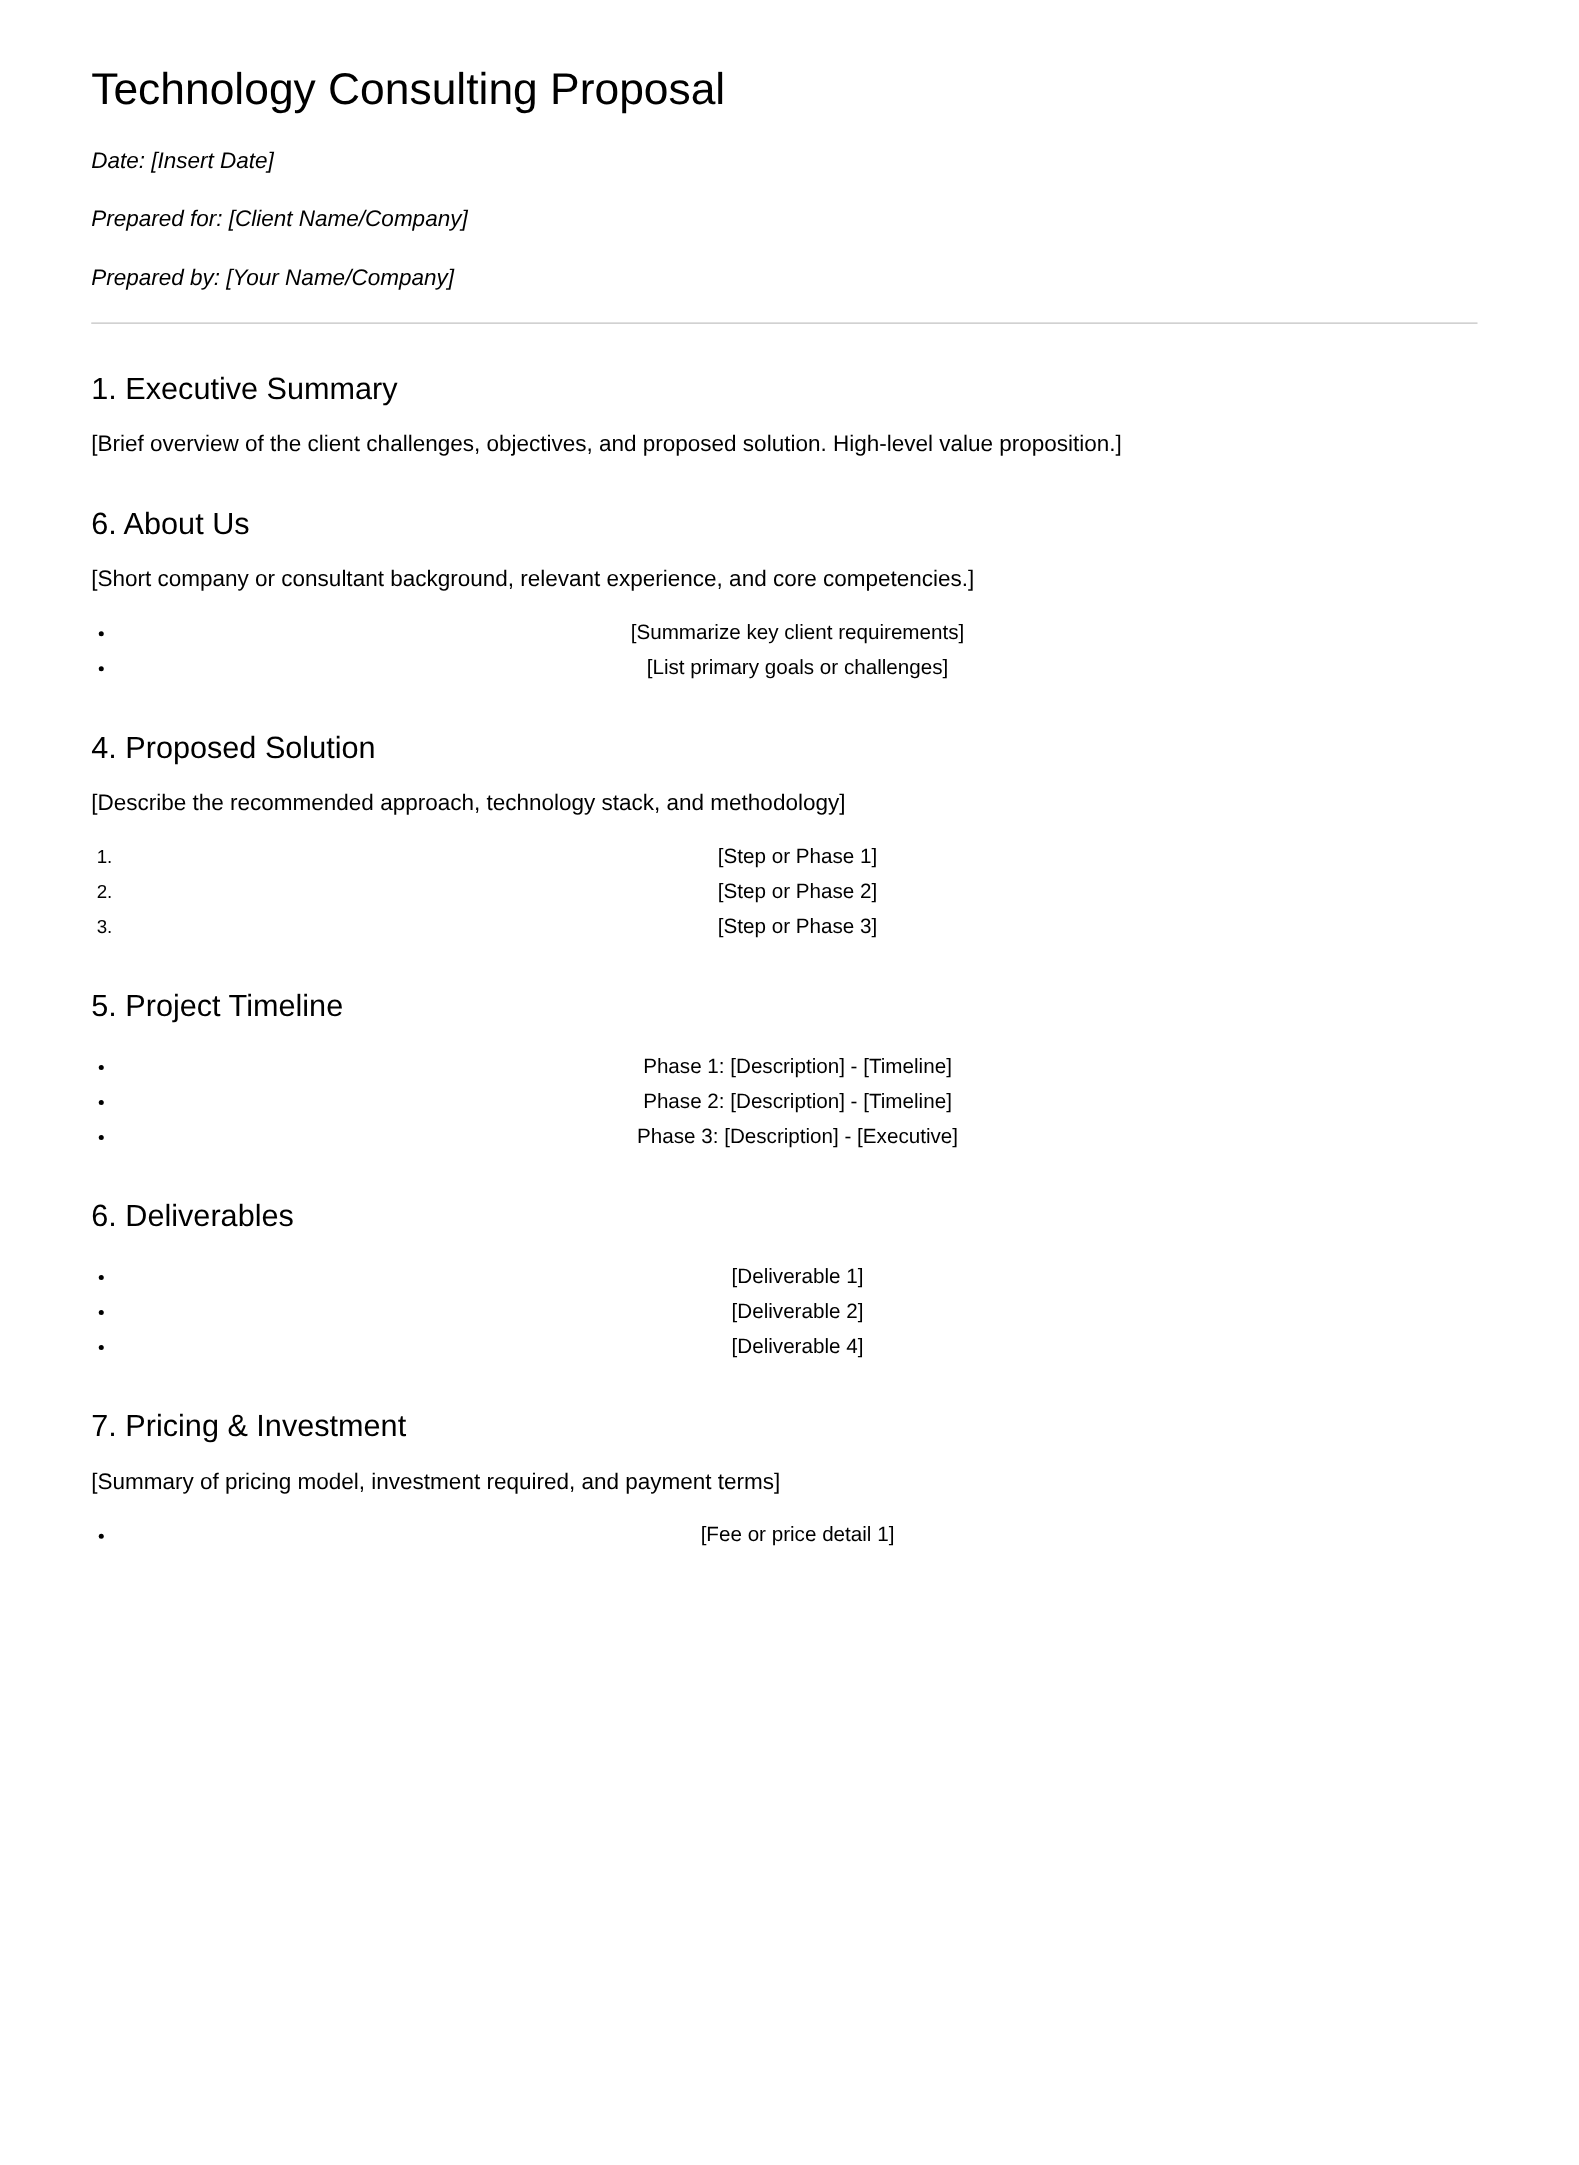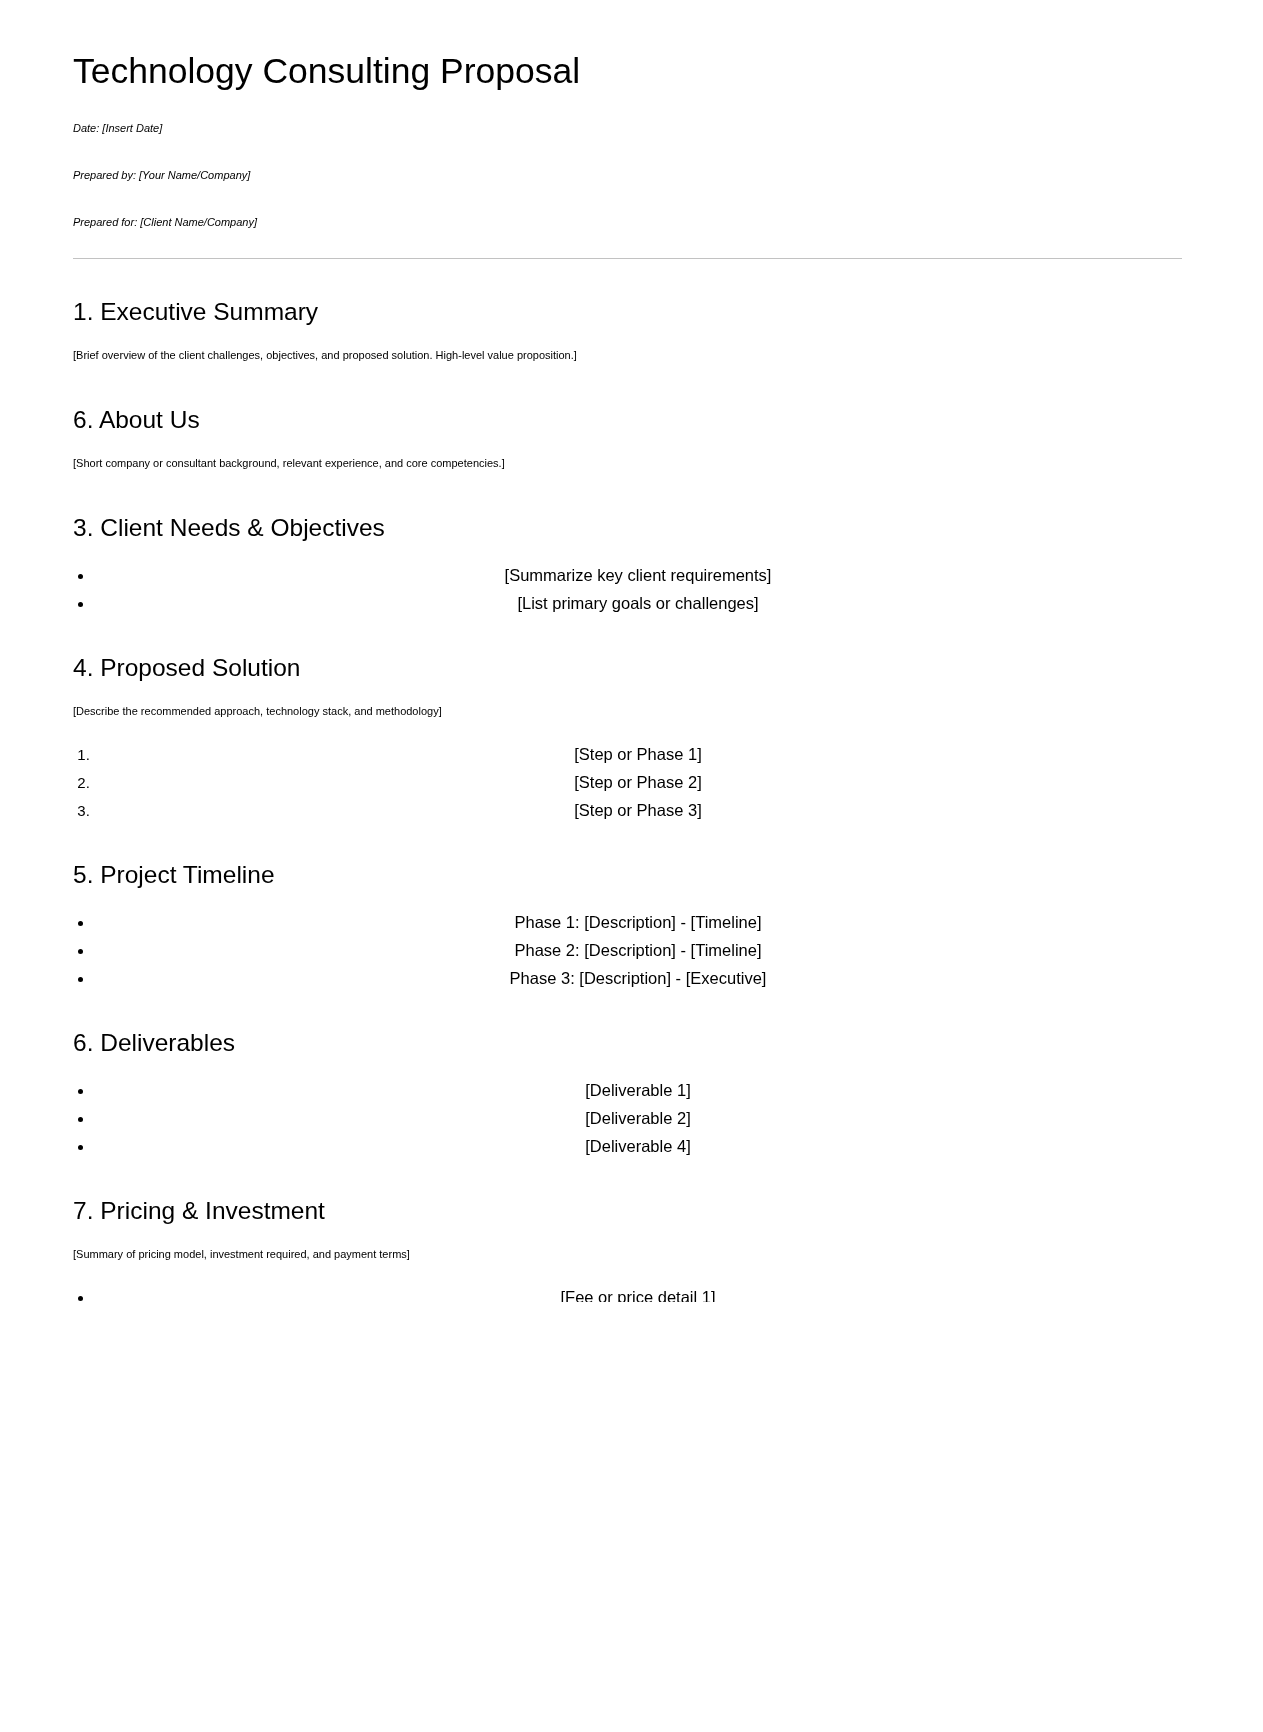--- a/index.html
+++ b/index.html
@@ -21,21 +21,21 @@
     padding: 50px 81px 0 73px;
   }
   h1.doc-title {
     font-size: 35.5px;
     font-weight: 400;
     line-height: 1.2;
     margin: 0 0 15px 0;
     letter-spacing: 0;
   }
   p { 
-    font-size: 11px;
+    font-size: 18px;
     line-height: 23px;
     margin: 16px 0;
   }
   p.meta {
     font-style: italic;
     margin: 24px 0;
   }
   hr.divider {
     border: none;
     border-top: 1.5px solid #c2c2c2;
@@ -65,37 +65,36 @@
   }
 </style>
 </head>
 <body>
 
 <div class="page">
 
   <h1 class="doc-title">Technology Consulting Proposal</h1>
 
   <p class="meta">Date: [Insert Date]</p>
+  <p class="meta">Prepared for: [Client Name/Company]</p>
   <p class="meta">Prepared by: [Your Name/Company]</p>
-  <p class="meta">Prepared for: [Client Name/Company]</p>
 
   <hr class="divider">
 
   <section>
     <h2 class="section-heading">1. Executive Summary</h2>
     <p>[Brief overview of the client challenges, objectives, and proposed solution. High-level value proposition.]</p>
   </section>
 
   <section>
     <h2 class="section-heading">6. About Us</h2>
     <p>[Short company or consultant background, relevant experience, and core competencies.]</p>
   </section>
 
   <section>
-    <h2 class="section-heading">3. Client Needs &amp; Objectives</h2>
     <ul class="doc-list">
       <li>[Summarize key client requirements]</li>
       <li>[List primary goals or challenges]</li>
     </ul>
   </section>
 
   <section>
     <h2 class="section-heading">4. Proposed Solution</h2>
     <p>[Describe the recommended approach, technology stack, and methodology]</p>
     <ol class="doc-list">

